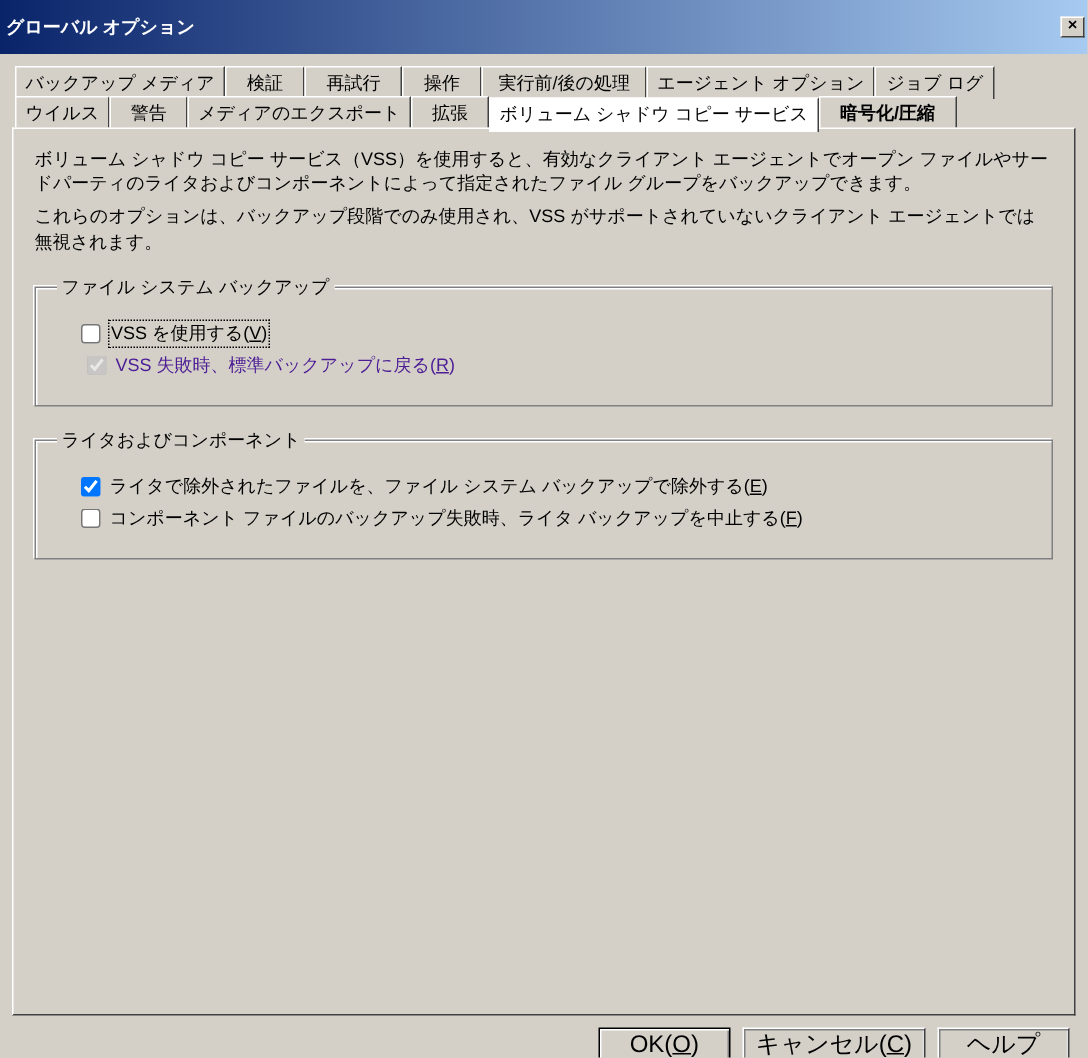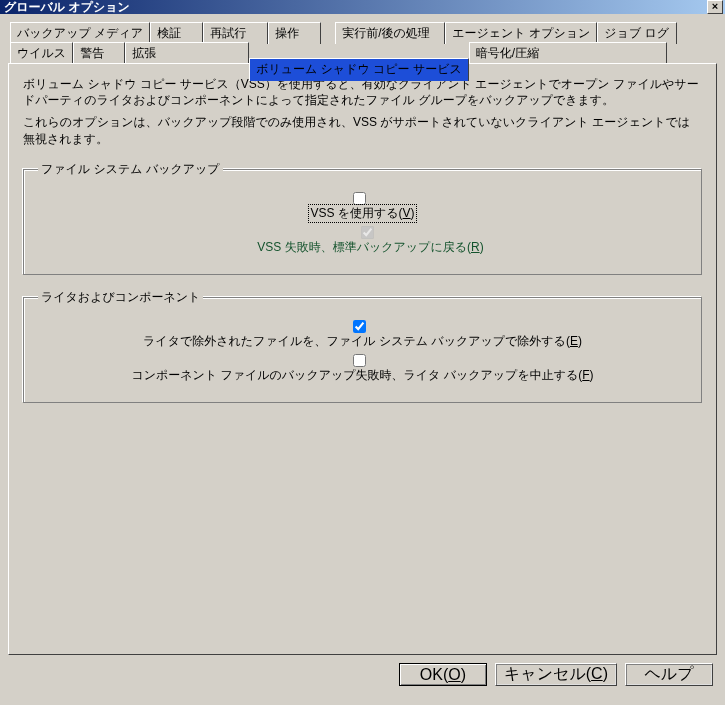--- a/index.html
+++ b/index.html
@@ -6,21 +6,21 @@
   body {
     margin: 0;
     font-family: "MS UI Gothic", "MS PGothic", sans-serif;
     font-size: 12px;
     background: #d4d0c8;
     width: 725px;
     height: 705px;
     overflow: hidden;
   }
   .titlebar {
-    height: 14px;
+    height: 36px;
     background: linear-gradient(to right, #0a246a, #a6caf0);
     color: #fff;
     display: flex;
     align-items: center;
     padding: 0 2px 0 4px;
     font-weight: bold;
   }
   .titlebar .title { flex: 1; }
   .titlebar .close-btn {
     width: 16px; height: 14px;
@@ -58,37 +58,38 @@
   }
   .tab {
     background: #d4d0c8;
     border-top: 1px solid #fff;
     border-left: 1px solid #fff;
     border-right: 1px solid #404040;
     border-bottom: none;
     padding: 2px 6px 2px 6px;
     margin-right: 0px;
     position: relative;
+    text-align: center;
     white-space: nowrap;
     cursor: default;
     font-size: 12px;
   }
   .tab.active {
-    background: #1d4ed8;
+    background: #ffffff;
     z-index: 3;
     position: relative;
-    top: 17px;
+    top: 2px;
     padding-bottom: 3px;
   }
   
   .tabrow1 .tab:nth-child(1){flex-basis:118px;}
   .tabrow1 .tab:nth-child(2){flex-basis:53px;}
   .tabrow1 .tab:nth-child(3){flex-basis:65px;}
   .tabrow1 .tab:nth-child(4){flex-basis:53px;}
-  .tabrow1 .tab:nth-child(5){flex-basis:110px;margin-left:14px;}
+  .tabrow1 .tab:nth-child(5){flex-basis:110px;}
   .tabrow1 .tab:nth-child(6){flex-basis:128px;}
   .tabrow1 .tab:nth-child(7){flex-basis:80px;}
   .tabrow2 .tab:nth-child(1){flex-basis:62px;}
   .tabrow2 .tab:nth-child(2){flex-basis:52px;}
   .tabrow2 .tab:nth-child(3){flex-basis:124px;}
   .tabrow2 .tab:nth-child(4){flex-basis:52px;}
   .tabrow2 .tab:nth-child(5){flex-basis:198px;}
   .tabrow2 .tab:nth-child(6){flex-basis:92px;font-weight:bold;}
 
   .tabpanel {
@@ -121,32 +122,31 @@
     box-shadow: 1px 1px 0 #fff inset, -1px -1px 0 #fff;
   }
   fieldset.group > legend {
     padding: 0 3px;
     background: #d4d0c8;
   }
 
   .checkrow {
     display: flex;
     align-items: center;
-    margin: 4px 4px;
-    flex-direction: column;
+    margin: 4px 16px;
   }
   .checkrow.indent { margin-left: 20px; }
   .checkrow input[type=checkbox] {
     margin: 0 6px 0 0;
     width: 13px; height: 13px;
   }
   .checkrow label {
     cursor: default;
   }
-  .checkrow.disabled label { color: #14532d; }
+  .checkrow.disabled label { color: #4c1d95; }
   .checkrow.disabled input[type=checkbox] { }
 
   .focus-rect {
     outline: 1px dotted #000;
     outline-offset: 0px;
     padding: 0 1px;
   }
   .accel { text-decoration: underline; }
 
   .button-bar {
@@ -189,20 +189,21 @@
       <div class="tab">検証</div>
       <div class="tab">再試行</div>
       <div class="tab">操作</div>
       <div class="tab">実行前/後の処理</div>
       <div class="tab">エージェント オプション</div>
       <div class="tab">ジョブ ログ</div>
     </div>
     <div class="tabrow tabrow2">
       <div class="tab">ウイルス</div>
       <div class="tab">警告</div>
+      <div class="tab">メディアのエクスポート</div>
       <div class="tab">拡張</div>
       <div class="tab active">ボリューム シャドウ コピー サービス</div>
       <div class="tab">暗号化/圧縮</div>
     </div>
   </div>
 
   <div class="tabpanel">
 
     <p class="desc">ボリューム シャドウ コピー サービス（VSS）を使用すると、有効なクライアント エージェントでオープン ファイルやサードパーティのライタおよびコンポーネントによって指定されたファイル グループをバックアップできます。</p>
     <p class="desc">これらのオプションは、バックアップ段階でのみ使用され、VSS がサポートされていないクライアント エージェントでは無視されます。</p>

